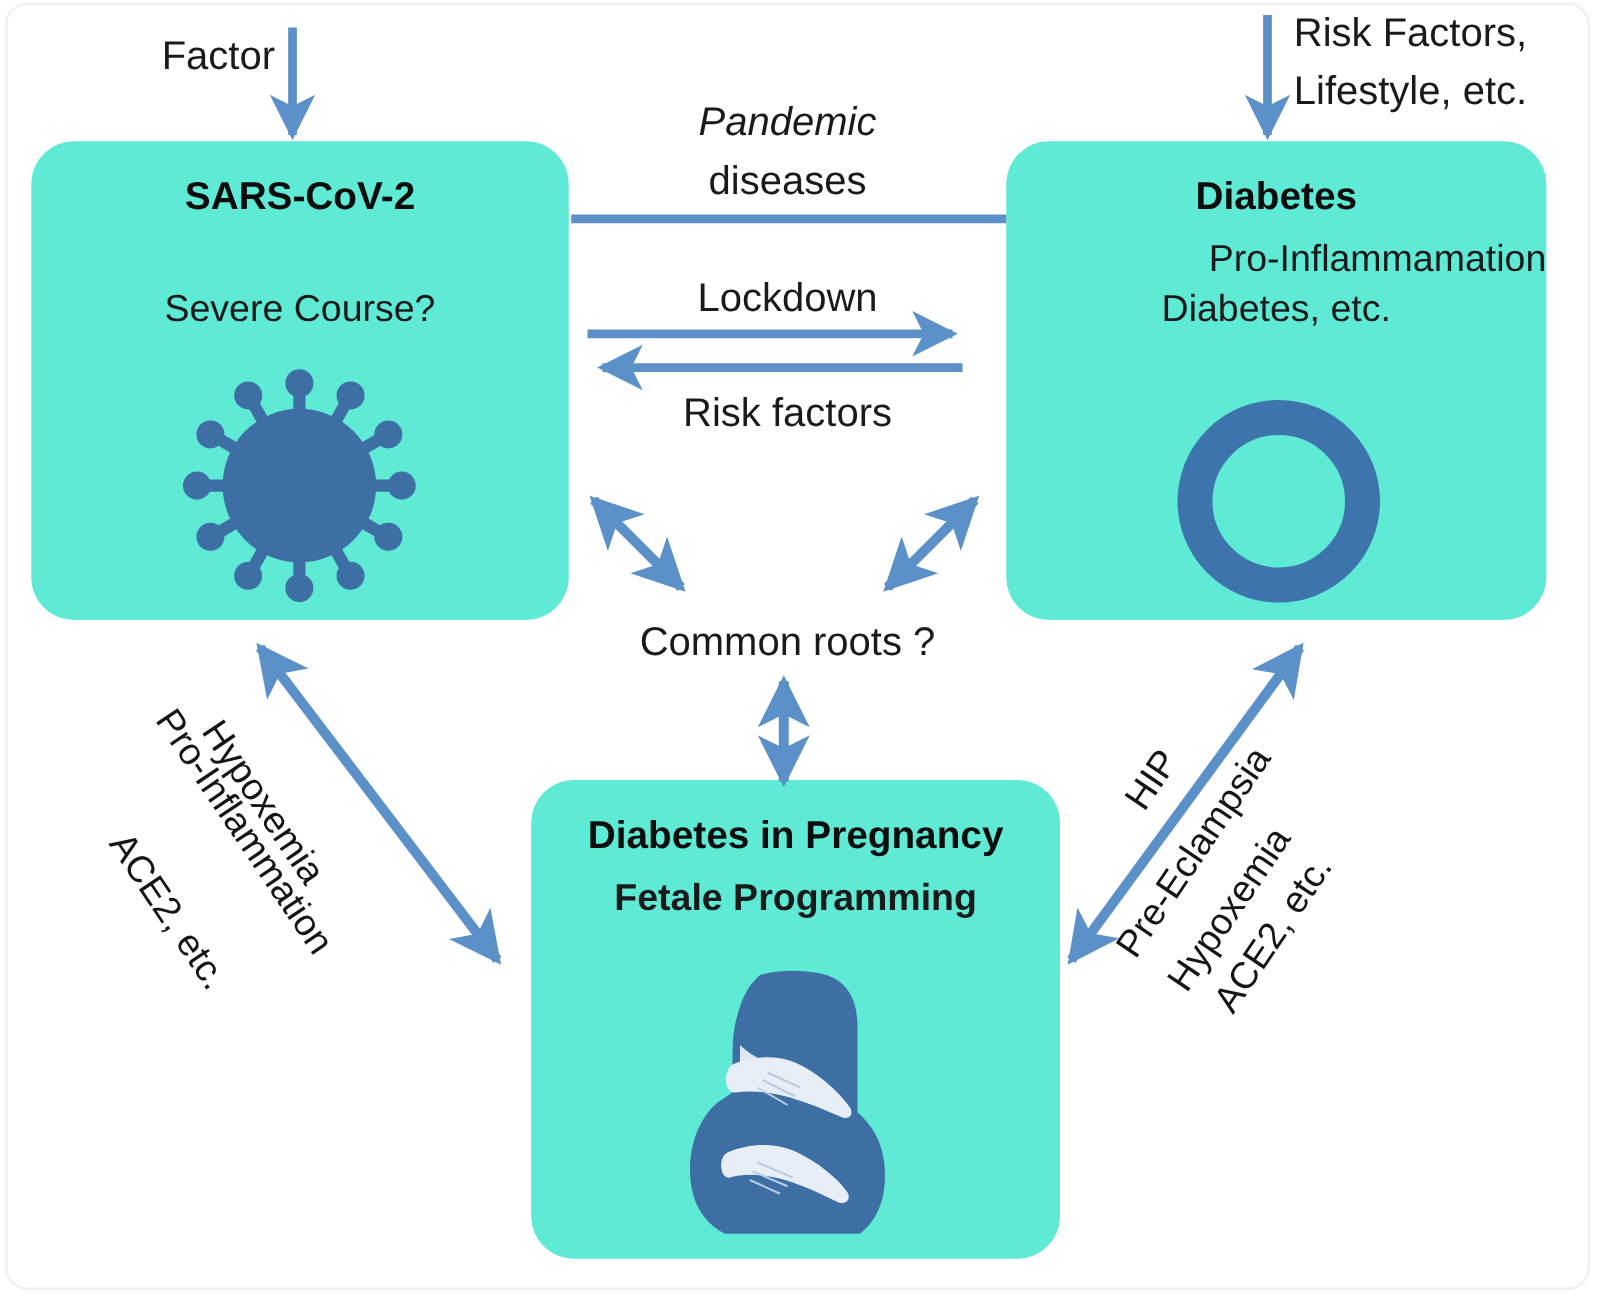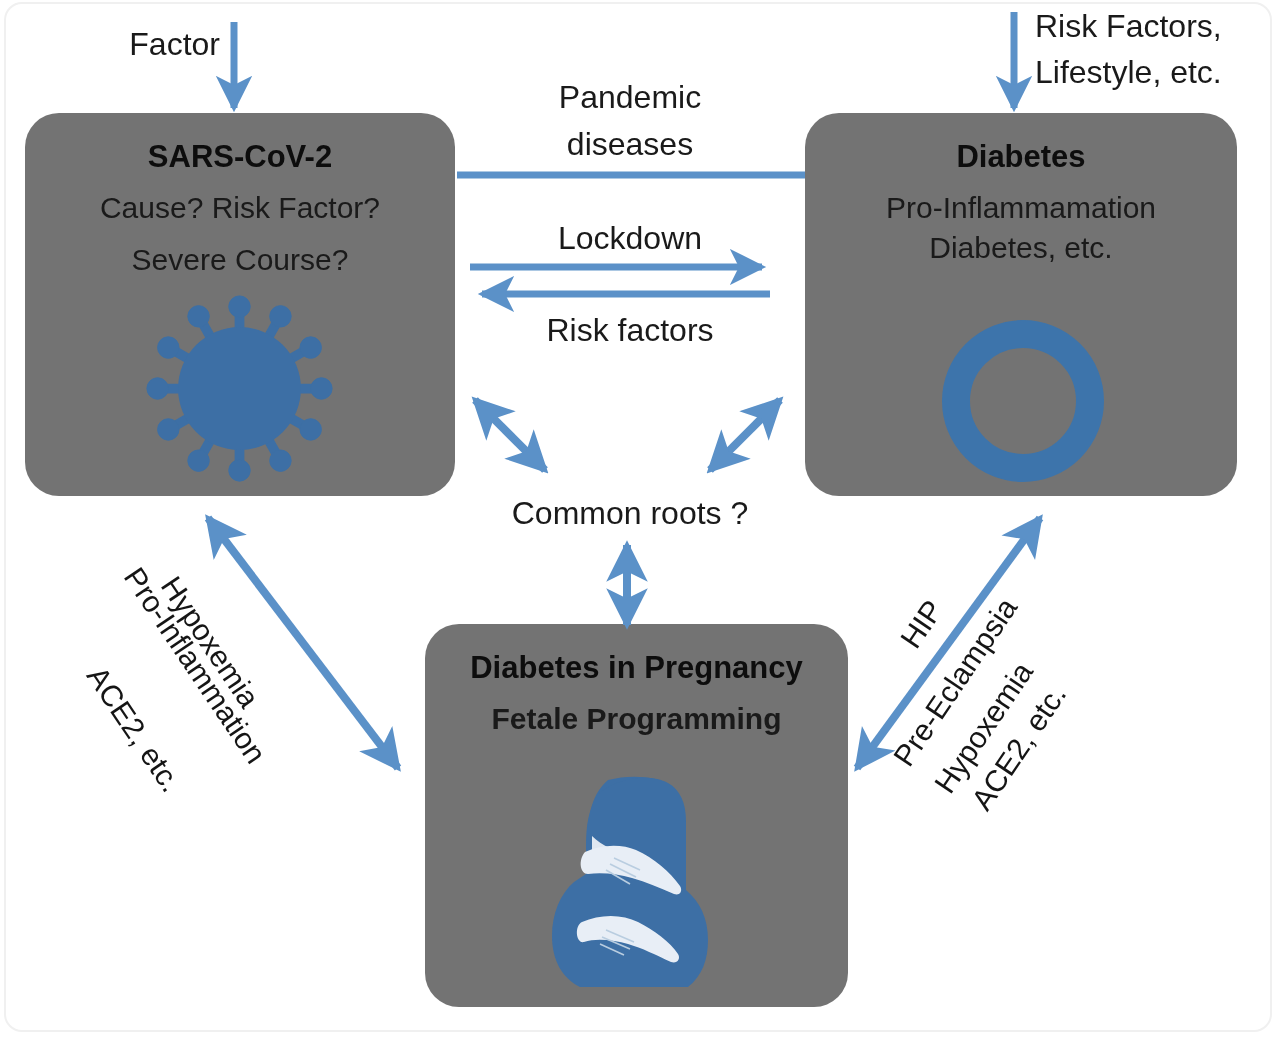--- a/index.html
+++ b/index.html
@@ -24,21 +24,21 @@
     top: 2px;
     width: 1268px;
     height: 1030px;
     border: 2px solid #f0f0f0;
     border-radius: 18px;
     box-sizing: border-box;
     pointer-events: none;
   }
   .node-box {
     position: absolute;
-    background: #737373;
+    background: #5eead4;
     border-radius: 34px;
     box-sizing: border-box;
   }
   .node-title {
     font-weight: bold;
     color: #0d0d0d;
     text-align: center;
     line-height: 1.12;
     white-space: nowrap;
   }
@@ -76,22 +76,21 @@
 </style>
 </head>
 <body>
 
 <div id="canvas">
 
   <div id="frame-border"></div>
 
   <div class="node-box" style="left:25px; top:113px; width:430px; height:383px;">
     <div class="node-title" style="position:absolute; left:0; top:27px; width:430px; font-size:31px;">SARS-CoV-2</div>
-    <div class="node-sub" style="position:absolute; left:0; top:77px; width:430px; font-size:30px;">Cause? Risk Factor?</div>
-    <div class="node-sub" style="position:absolute; left:0; top:117px; width:430px; font-size:30px;margin-top:12px;">Severe Course?</div>
+    <div class="node-sub" style="position:absolute; left:0; top:117px; width:430px; font-size:30px;">Severe Course?</div>
 
     <div class="icon-holder" style="left:112px; top:178px; width:205px; height:195px;">
       <svg viewBox="0 0 200 200" width="205" height="195" aria-hidden="true">
         <g fill="#3d6fa5" stroke="#3d6fa5">
           <g stroke-width="10" stroke-linecap="round">
             <line x1="100" y1="100" x2="100" y2="20"></line>
             <line x1="100" y1="100" x2="140" y2="29"></line>
             <line x1="100" y1="100" x2="169" y2="60"></line>
             <line x1="100" y1="100" x2="180" y2="100"></line>
             <line x1="100" y1="100" x2="169" y2="140"></line>
@@ -116,21 +115,21 @@
           <circle cx="27" cy="58" r="11"></circle>
           <circle cx="58" cy="26" r="11"></circle>
           <circle cx="100" cy="100" r="63" stroke="none"></circle>
         </g>
       </svg>
     </div>
   </div>
 
   <div class="node-box" style="left:805px; top:113px; width:432px; height:383px;padding-left:24px;">
     <div class="node-title" style="position:absolute; left:0; top:27px; width:432px; font-size:31px;">Diabetes</div>
-    <div class="node-sub" style="position:absolute; left:0; top:77px; width:432px; font-size:30px;">Pro-Inflammamation</div>
+    <div class="node-sub" style="position:absolute; left:0; top:77px; width:432px; font-size:30px;text-align:right;">Pro-Inflammamation</div>
     <div class="node-sub" style="position:absolute; left:0; top:117px; width:432px; font-size:30px;">Diabetes, etc.</div>
 
     <div class="icon-holder" style="left:133px; top:203px; width:170px; height:170px;">
       <svg viewBox="0 0 170 170" width="170" height="170" aria-hidden="true">
         <circle cx="85" cy="85" r="67" fill="none" stroke="#3d74ab" stroke-width="28"></circle>
       </svg>
     </div>
   </div>
 
   <div class="node-box" style="left:425px; top:624px; width:423px; height:383px;">
@@ -173,21 +172,21 @@
         </g>
       </svg>
     </div>
   </div>
 
   <div class="plain-label" style="left:120px; top:26px; width:100px; font-size:32px; text-align:right;">Factor</div>
 
   <div class="plain-label" style="left:1035px; top:8px; width:250px; font-size:32px; text-align:left;">Risk Factors,</div>
   <div class="plain-label" style="left:1035px; top:54px; width:250px; font-size:32px; text-align:left;">Lifestyle, etc.</div>
 
-  <div class="plain-label" style="left:470px; top:79px; width:320px; font-size:32px;">Pandemic</div>
+  <div class="plain-label" style="left:470px; top:79px; width:320px; font-size:32px;font-style:italic;">Pandemic</div>
   <div class="plain-label" style="left:470px; top:126px; width:320px; font-size:32px;">diseases</div>
 
   <div class="plain-label" style="left:470px; top:220px; width:320px; font-size:32px;">Lockdown</div>
   <div class="plain-label" style="left:470px; top:312px; width:320px; font-size:32px;">Risk factors</div>
 
   <div class="plain-label" style="left:470px; top:495px; width:320px; font-size:32px;">Common roots ?</div>
 
   <div class="rot-label" style="left:168px; top:563px; font-size:30px; transform: rotate(56deg);">Hypoxemia</div>
   <div class="rot-label" style="left:131px; top:554px; font-size:30px; transform: rotate(56deg);">Pro-Inflammation</div>
   <div class="rot-label" style="left:94px; top:653px; font-size:30px; transform: rotate(56deg);">ACE2, etc.</div>

